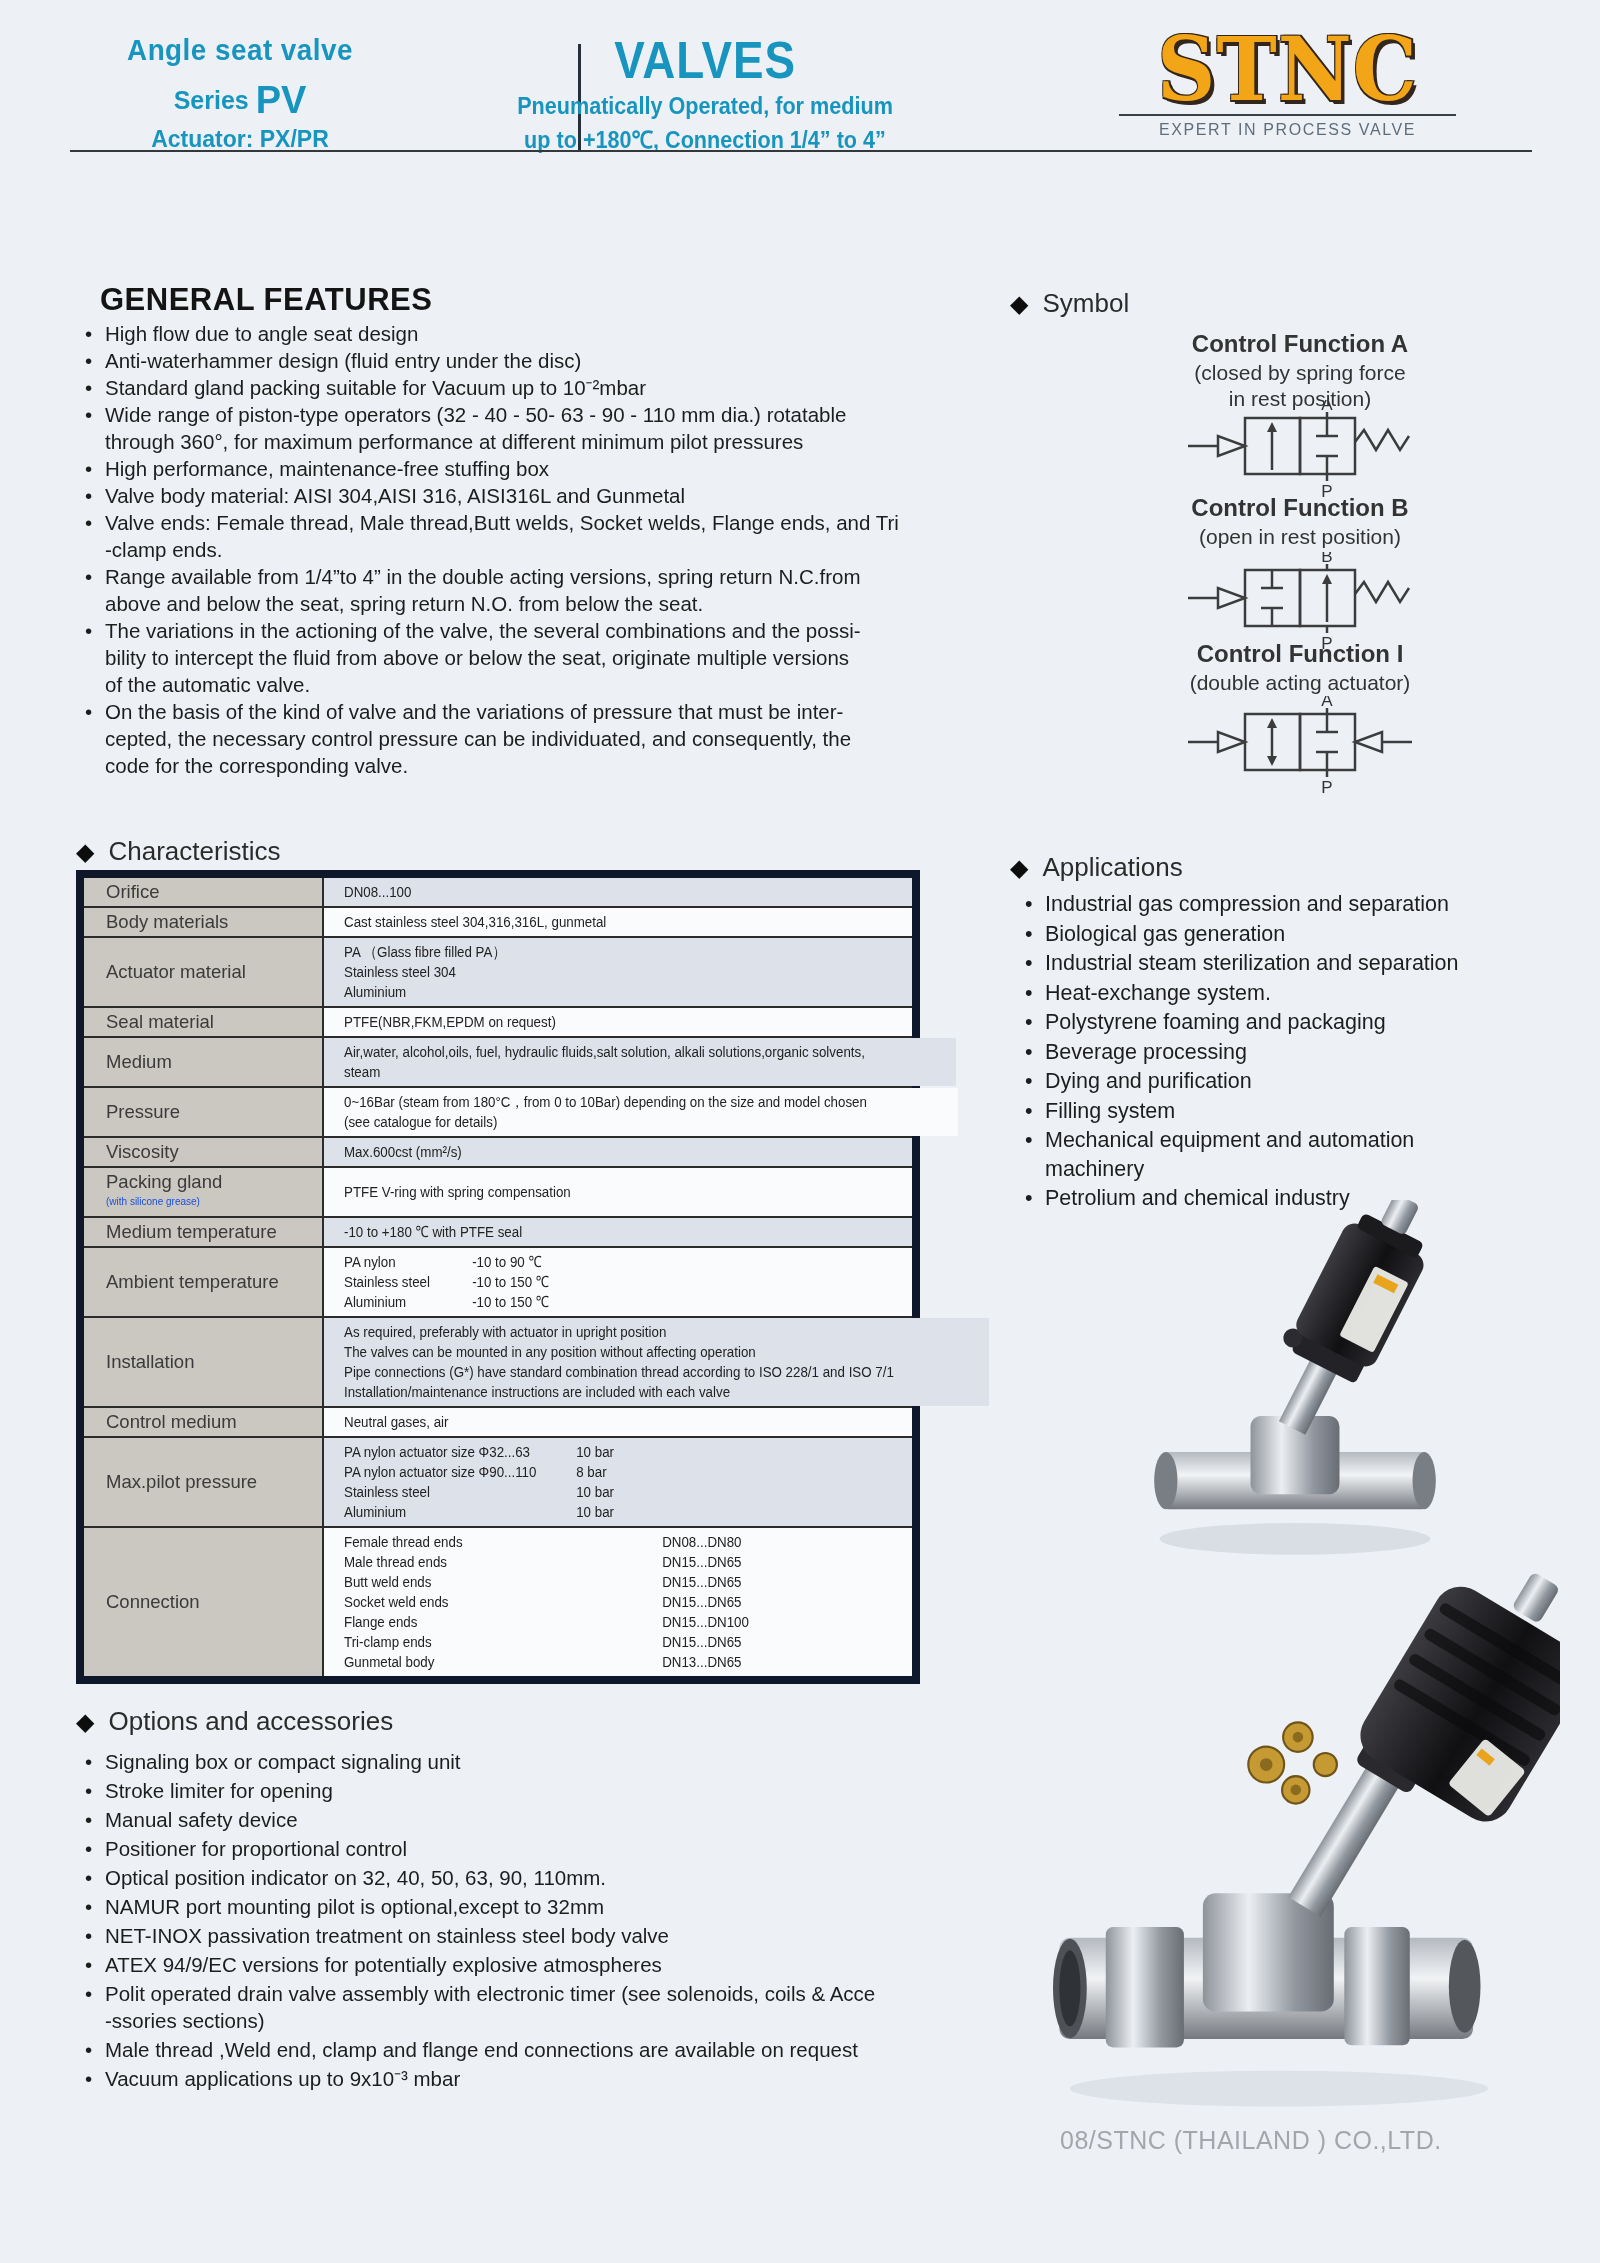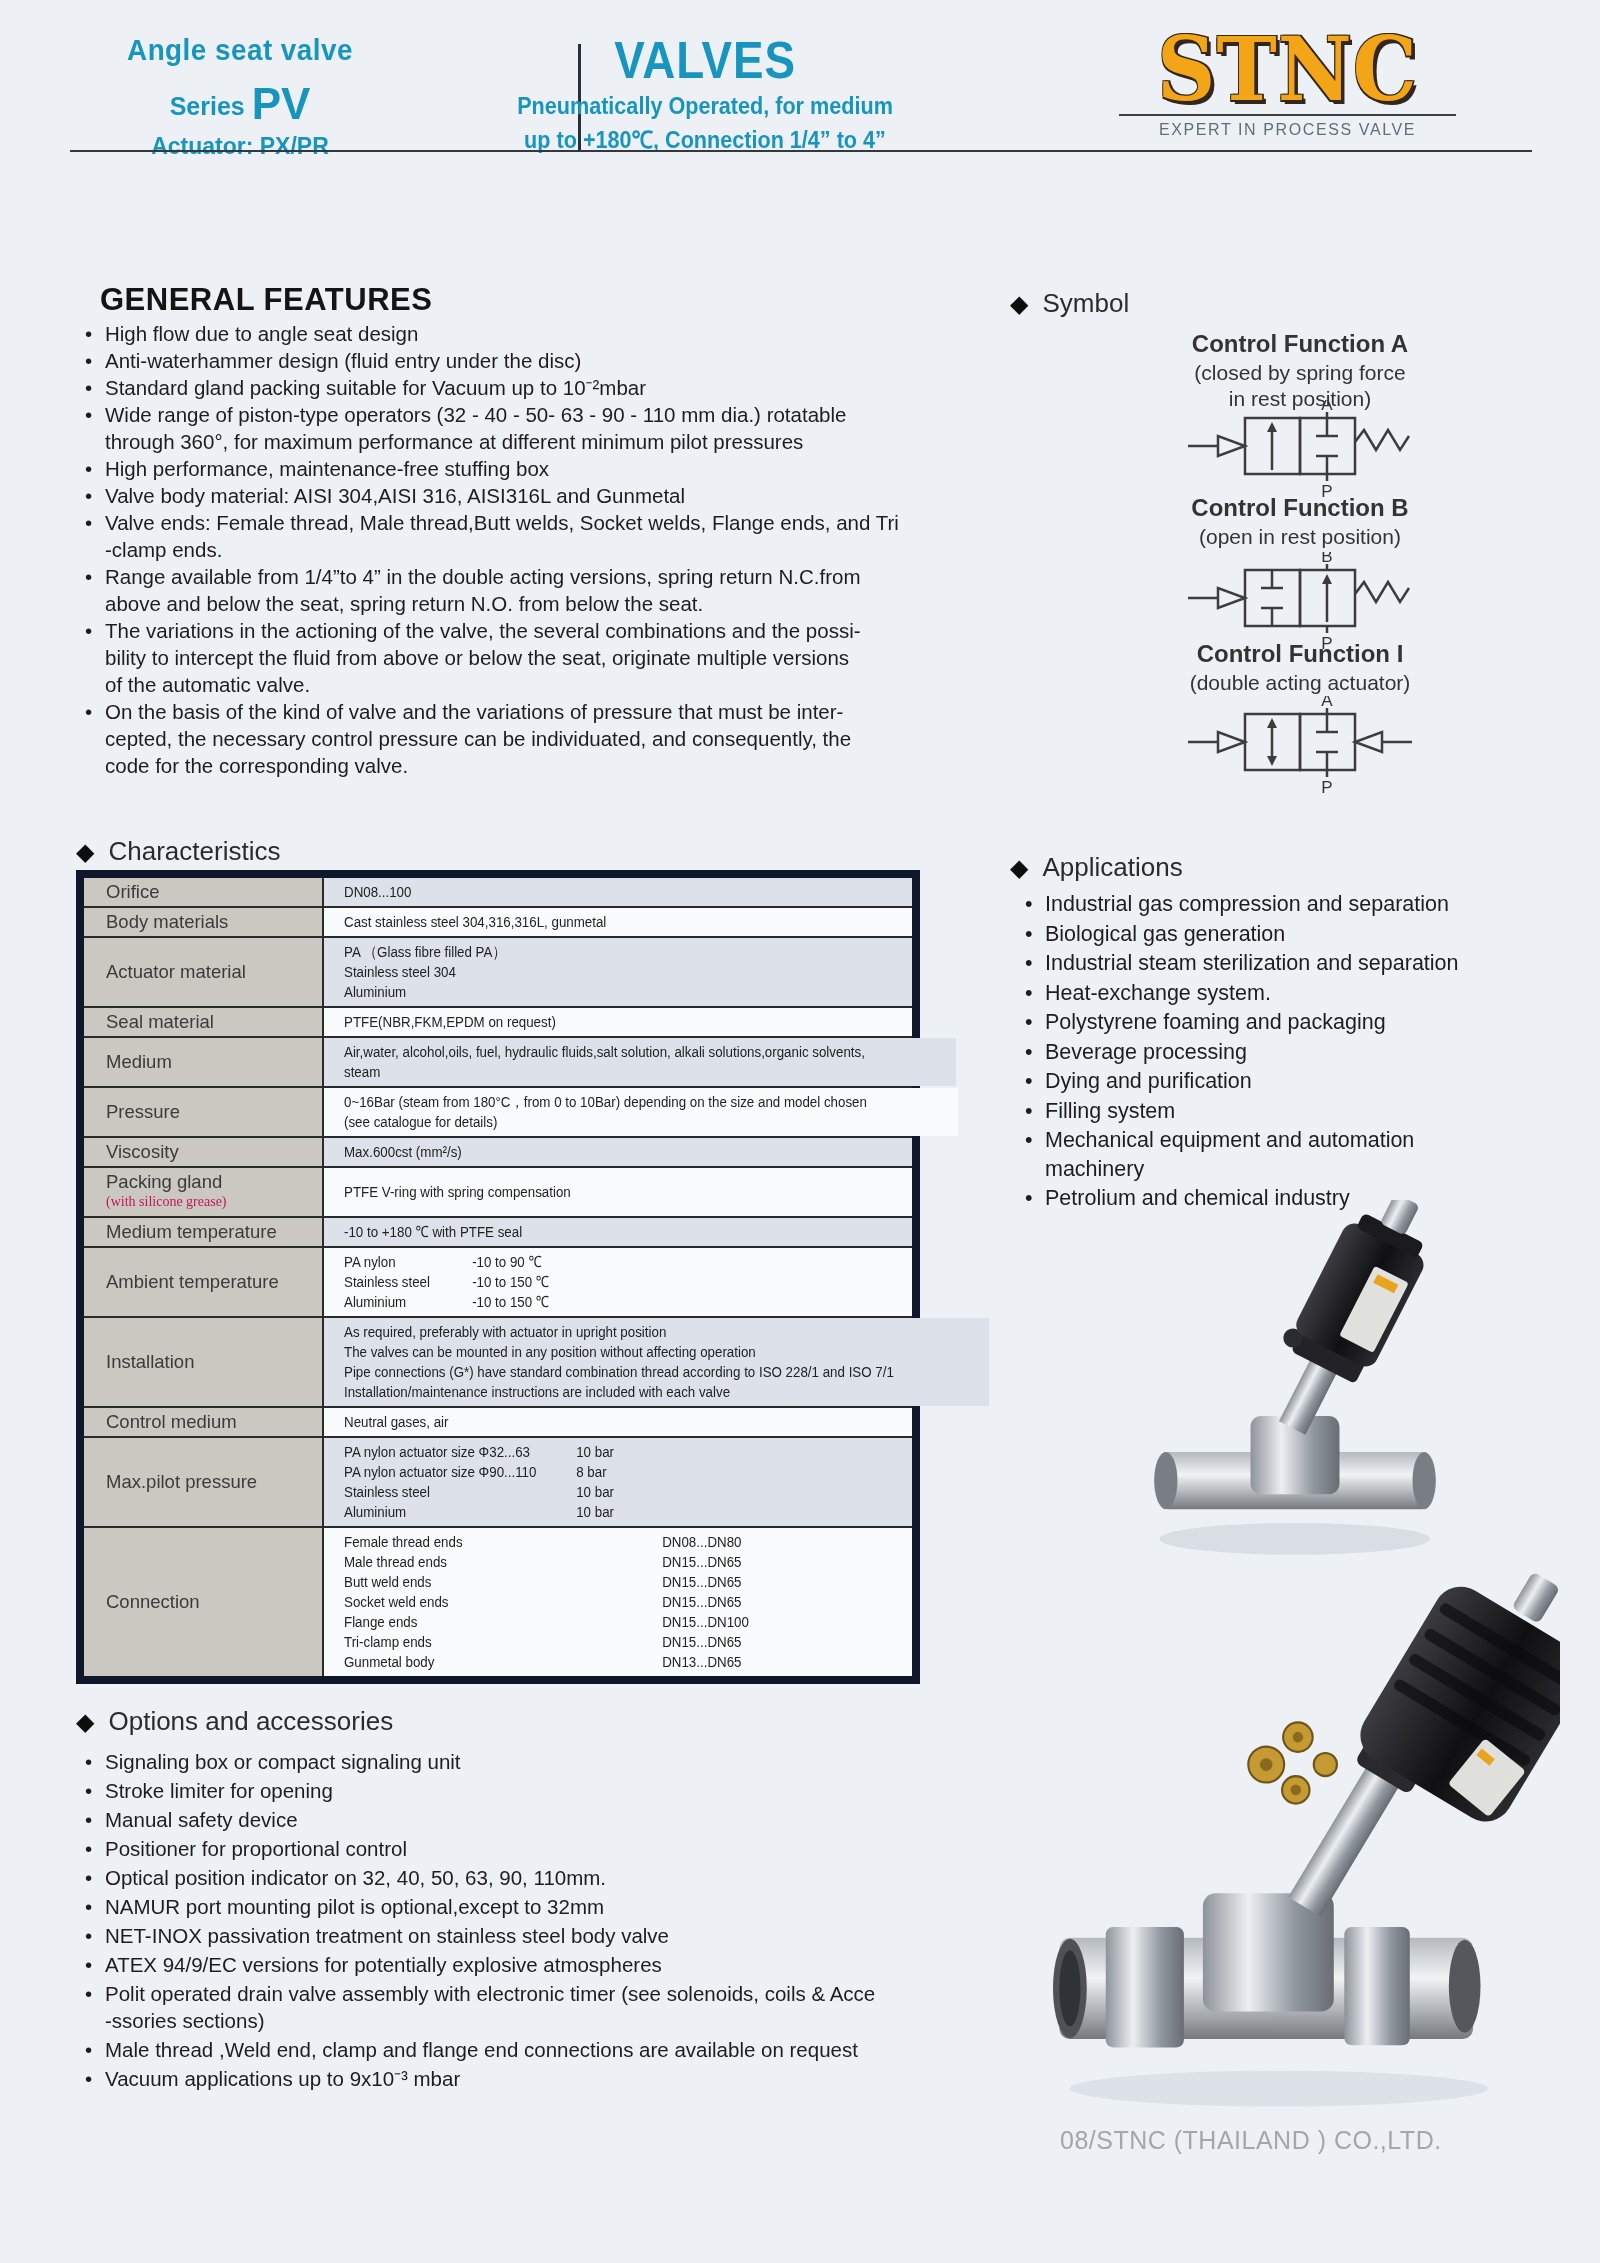--- a/index.html
+++ b/index.html
@@ -3,21 +3,21 @@
 <meta charset="utf-8">
 <style>
   html,body{margin:0;padding:0;background:#dfe4ea;}
   #page{position:relative;width:1600px;height:2263px;background:#edf1f6;
         font-family:"Liberation Sans",sans-serif;color:#1c1c1c;overflow:hidden;margin:0 auto;}
 
   
   .hdr-left{position:absolute;left:70px;top:34px;width:340px;text-align:center;color:#1795bf;font-weight:bold;}
   .hl1{font-size:29px;letter-spacing:.5px;transform:scaleX(.96);transform-origin:50% 50%;}
   .hl2{margin-top:12px;font-size:25px;}
-  .hl2 .pv{font-size:44px;vertical-align:-4px;text-align:center;}
+  .hl2 .pv{font-size:38px;vertical-align:-4px;text-align:center;}
   .hl3{margin-top:4px;font-size:23px;}
   .hdr-divider{position:absolute;left:578px;top:44px;width:3px;height:106px;background:#25303a;}
   .hdr-center{position:absolute;left:465px;top:30px;width:480px;text-align:center;color:#1795bf;font-weight:bold;}
   .hc1{font-size:52px;letter-spacing:1px;transform:scaleX(.88);transform-origin:50% 50%;}
   .hc2{font-size:24px;margin-top:2px;transform:scaleX(.9);transform-origin:50% 50%;}
   .hc3{font-size:24px;margin-top:2px;transform:scaleX(.9);transform-origin:50% 50%;}
   .hdr-logo{position:absolute;left:1115px;top:24px;width:345px;text-align:center;}
   .logo-text{font-family:"DejaVu Serif",serif;font-size:88px;line-height:90px;font-weight:bold;color:#f2a517;
              letter-spacing:1px;transform:scaleX(.92);transform-origin:50% 50%;
              text-shadow:4px 4px 0 #33261c,-1px -1px 0 #33261c,2px -1px 0 #33261c,-1px 2px 0 #33261c;}
@@ -45,21 +45,21 @@
   .options-list{position:absolute;left:78px;top:1748px;width:846px;}
   .options-list li{font-size:20.5px;line-height:27px;margin-bottom:2px;}
 
   
   .char-table{position:absolute;left:76px;top:870px;width:828px;border:8px solid #0f172a;background:#fff;}
   .trow{display:flex;border-top:2px solid #2b2b2b;min-height:28px;}
   .trow:first-child{border-top:none;}
   .cell-label{width:240px;flex:0 0 240px;background:#cbc8c1;border-right:2px solid #2b2b2b;
               display:flex;flex-direction:column;justify-content:center;
               padding:4px 8px 4px 22px;font-size:18.5px;line-height:20px;color:#3b3b3b;box-sizing:border-box;}
-  .cell-label .sublabel{font-family:Liberation Serif, serif;font-size:14px;color:#be185d;}
+  .cell-label .sublabel{font-family:Liberation Sans, sans-serif;font-size:10px;color:#1d4ed8;}
   .cell-value{flex:1;display:flex;flex-direction:column;justify-content:center;
               padding:4px 6px 4px 20px;font-size:15.5px;line-height:20px;color:#222;box-sizing:border-box;}
   .row-blue .cell-value{background:#dde1ea;}
   .row-white .cell-value{background:#fafbfc;}
   .cell-value .line{transform:scaleX(.86);transform-origin:0 50%;white-space:nowrap;}
   .cell-value .pair{display:flex;transform:scaleX(.86);transform-origin:0 50%;white-space:nowrap;}
   .cell-value .pair-l{flex:0 0 auto;}
 
   
   .func-block{position:absolute;left:1128px;width:344px;text-align:center;color:#333;}

